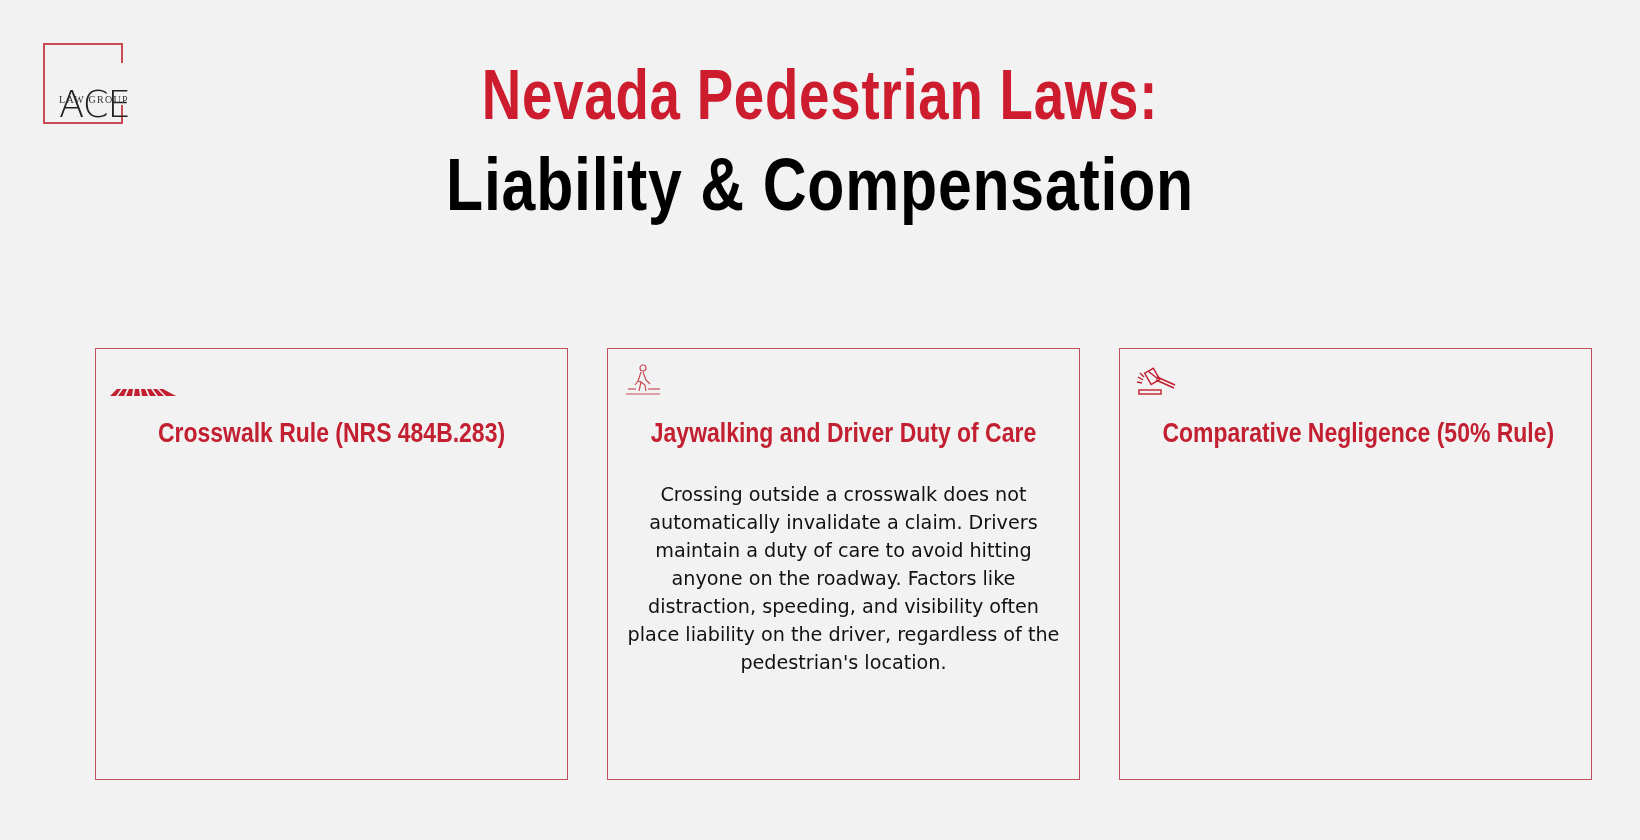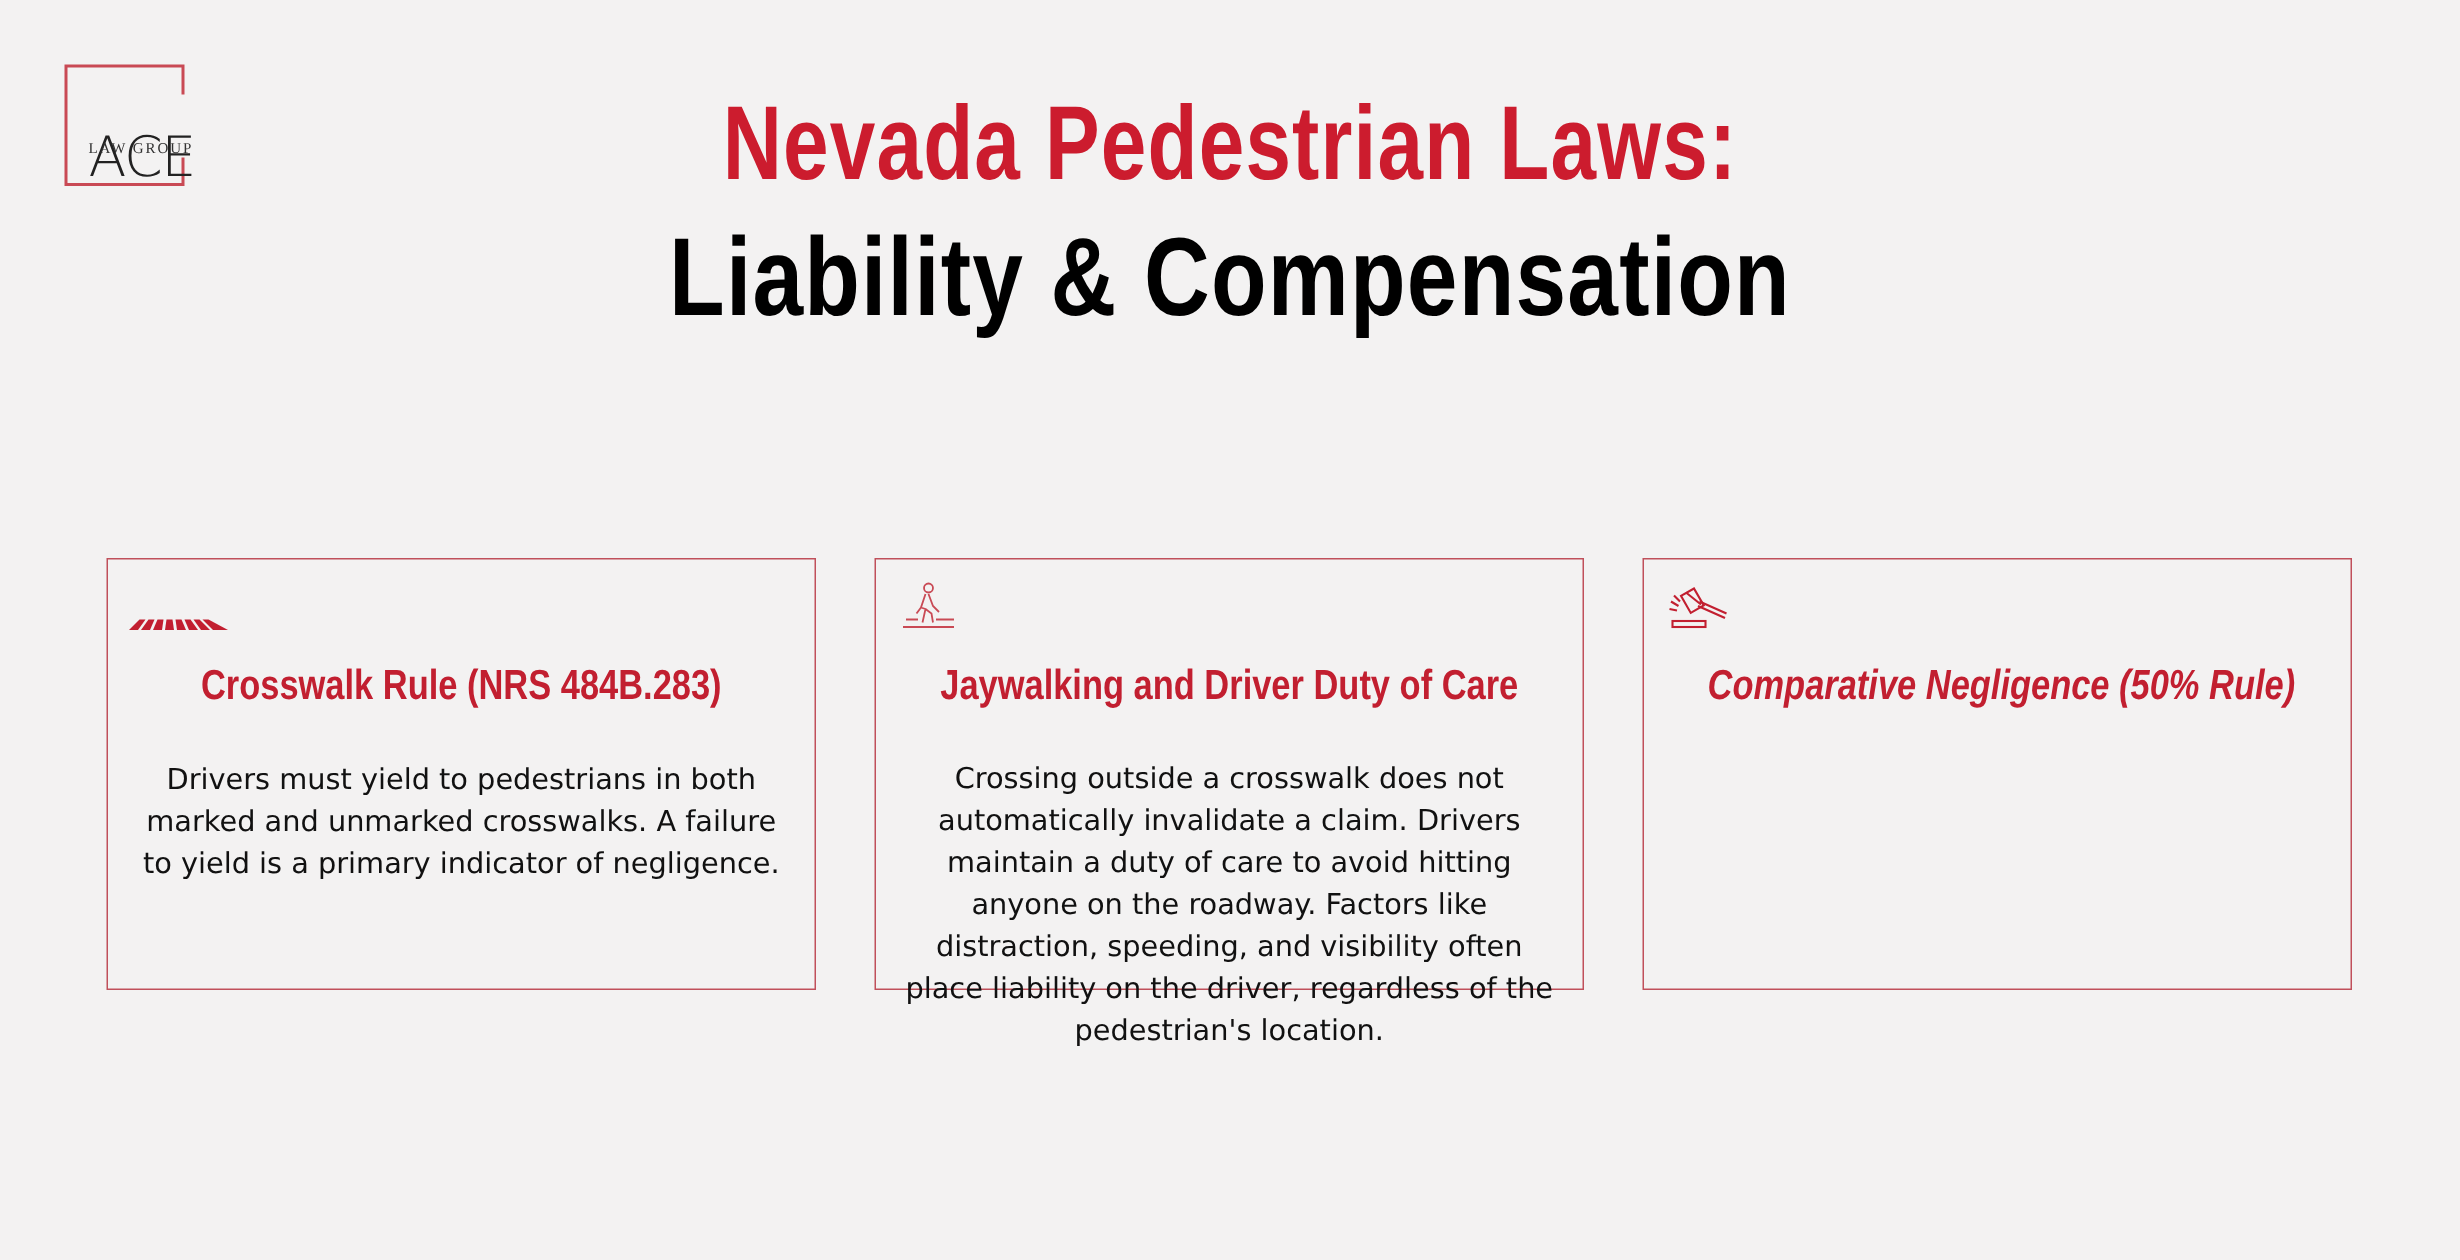--- a/index.html
+++ b/index.html
@@ -8,21 +8,21 @@
     font-family:"DejaVu Sans", sans-serif;
   }
   .logo { position:absolute; left:43px; top:43px; width:90px; height:84px; }
   .logo-box { position:absolute; left:0; top:0; width:80px; height:81px; border:2px solid #c94a55; box-sizing:border-box; }
   .logo-mask { position:absolute; left:60px; top:20px; width:30px; height:42px; background:#f3f2f2; }
   .logo-ace { position:absolute; left:16px; top:12px; font-family:"DejaVu Sans", sans-serif; font-weight:200; font-size:37px; letter-spacing:-1px; color:#222; line-height:1; transform:scaleX(1.0);margin-top:31px; }
   .logo-sub { position:absolute; left:16px; top:51px; font-size:10px; letter-spacing:1.3px; color:#333;font-family:Liberation Serif, serif; }
   .title { position:absolute; left:0; width:1640px; text-align:center; font-family:"Liberation Sans", sans-serif; font-weight:bold; line-height:1; }
   .title1 { top:60px; font-size:70px; color:#cc1c2e; transform:scaleX(0.78); letter-spacing:1px; }
   .title2 { top:148px; font-size:74px; color:#000; transform:scaleX(0.82); letter-spacing:1px; }
-  .card { position:absolute; top:372px; width:473px; height:288px; border:1px solid #c0505b; box-sizing:border-box; }
+  .card { position:absolute; top:348px; width:473px; height:432px; border:1px solid #c0505b; box-sizing:border-box;margin-left:24px; }
   .card-icon { position:absolute; left:12px; top:16px; width:70px; height:36px; }
   .card-title { position:absolute; left:0; width:100%; top:68px; text-align:center; font-family:"Liberation Sans", sans-serif; font-weight:bold; font-size:28px; color:#c21f30; transform:scaleX(0.82); white-space:nowrap; }
   .card-body { position:absolute; left:14px; right:14px; top:133px; text-align:center; font-family:"DejaVu Sans", sans-serif; font-size:19.2px; line-height:28px; color:#111; }
 </style>
 </head>
 <body>
 
 <div class="logo">
   <div class="logo-box"></div>
   <div class="logo-mask"></div>
@@ -42,38 +42,37 @@
         <polygon points="18,31 24,31 25,24 21,24"></polygon>
         <polygon points="26,31 32,31 31,24 27,24"></polygon>
         <polygon points="34,31 40,31 37,24 33,24"></polygon>
         <polygon points="42,31 48,31 43,24 39,24"></polygon>
         <polygon points="50,31 56,31 49,24 45,24"></polygon>
         <polygon points="58,31 68,31 55,24 51,24"></polygon>
       </g>
     </svg>
   </span>
   <div class="card-title">Crosswalk Rule (NRS 484B.283)</div>
-  <div class="card-body" style="top:133px;">Drivers must yield to pedestrians in both marked and unmarked crosswalks. A failure to yield is a primary indicator of negligence.</div>
 </div>
 
 <div class="card" style="left:583px;padding-left:28px;">
   <span class="card-icon" style="left:16px;top:14px;">
     <svg width="40" height="36" viewBox="0 0 40 36" fill="none" stroke="#c94a55" stroke-width="1.2">
       <circle cx="19" cy="5" r="3"></circle>
       <path d="M17,9 L14,18 L17,19 L15,28 M19,9 L22,17 L26,21 M17,19 L21,22 L22,28 M14,18 L11,22"></path>
       <line x1="2" y1="31" x2="36" y2="31"></line>
       <line x1="4" y1="26" x2="12" y2="26"></line>
       <line x1="24" y1="26" x2="36" y2="26"></line>
     </svg>
   </span>
   <div class="card-title">Jaywalking and Driver Duty of Care</div>
   <div class="card-body" style="top:132px;">Crossing outside a crosswalk does not automatically invalidate a claim. Drivers maintain a duty of care to avoid hitting anyone on the roadway. Factors like distraction, speeding, and visibility often place liability on the driver, regardless of the pedestrian's location.</div>
 </div>
 
-<div class="card" style="left:1095px;font-style:italic;">
+<div class="card" style="left:1095px;">
   <span class="card-icon" style="left:16px;top:16px;">
     <svg width="44" height="32" viewBox="0 0 44 32" fill="none" stroke="#c21f30" stroke-width="1.4">
       <rect x="11" y="5" width="10" height="13" transform="rotate(-30 16 11)"></rect>
       <line x1="12" y1="6" x2="22" y2="14" transform="rotate(0)"></line>
       <line x1="21" y1="12" x2="39" y2="20"></line>
       <line x1="20" y1="15" x2="38" y2="23"></line>
       <rect x="3" y="25" width="22" height="4"></rect>
       <line x1="2" y1="12" x2="7" y2="15"></line>
       <line x1="4" y1="8" x2="8" y2="12"></line>
       <line x1="1" y1="17" x2="6" y2="18"></line>

